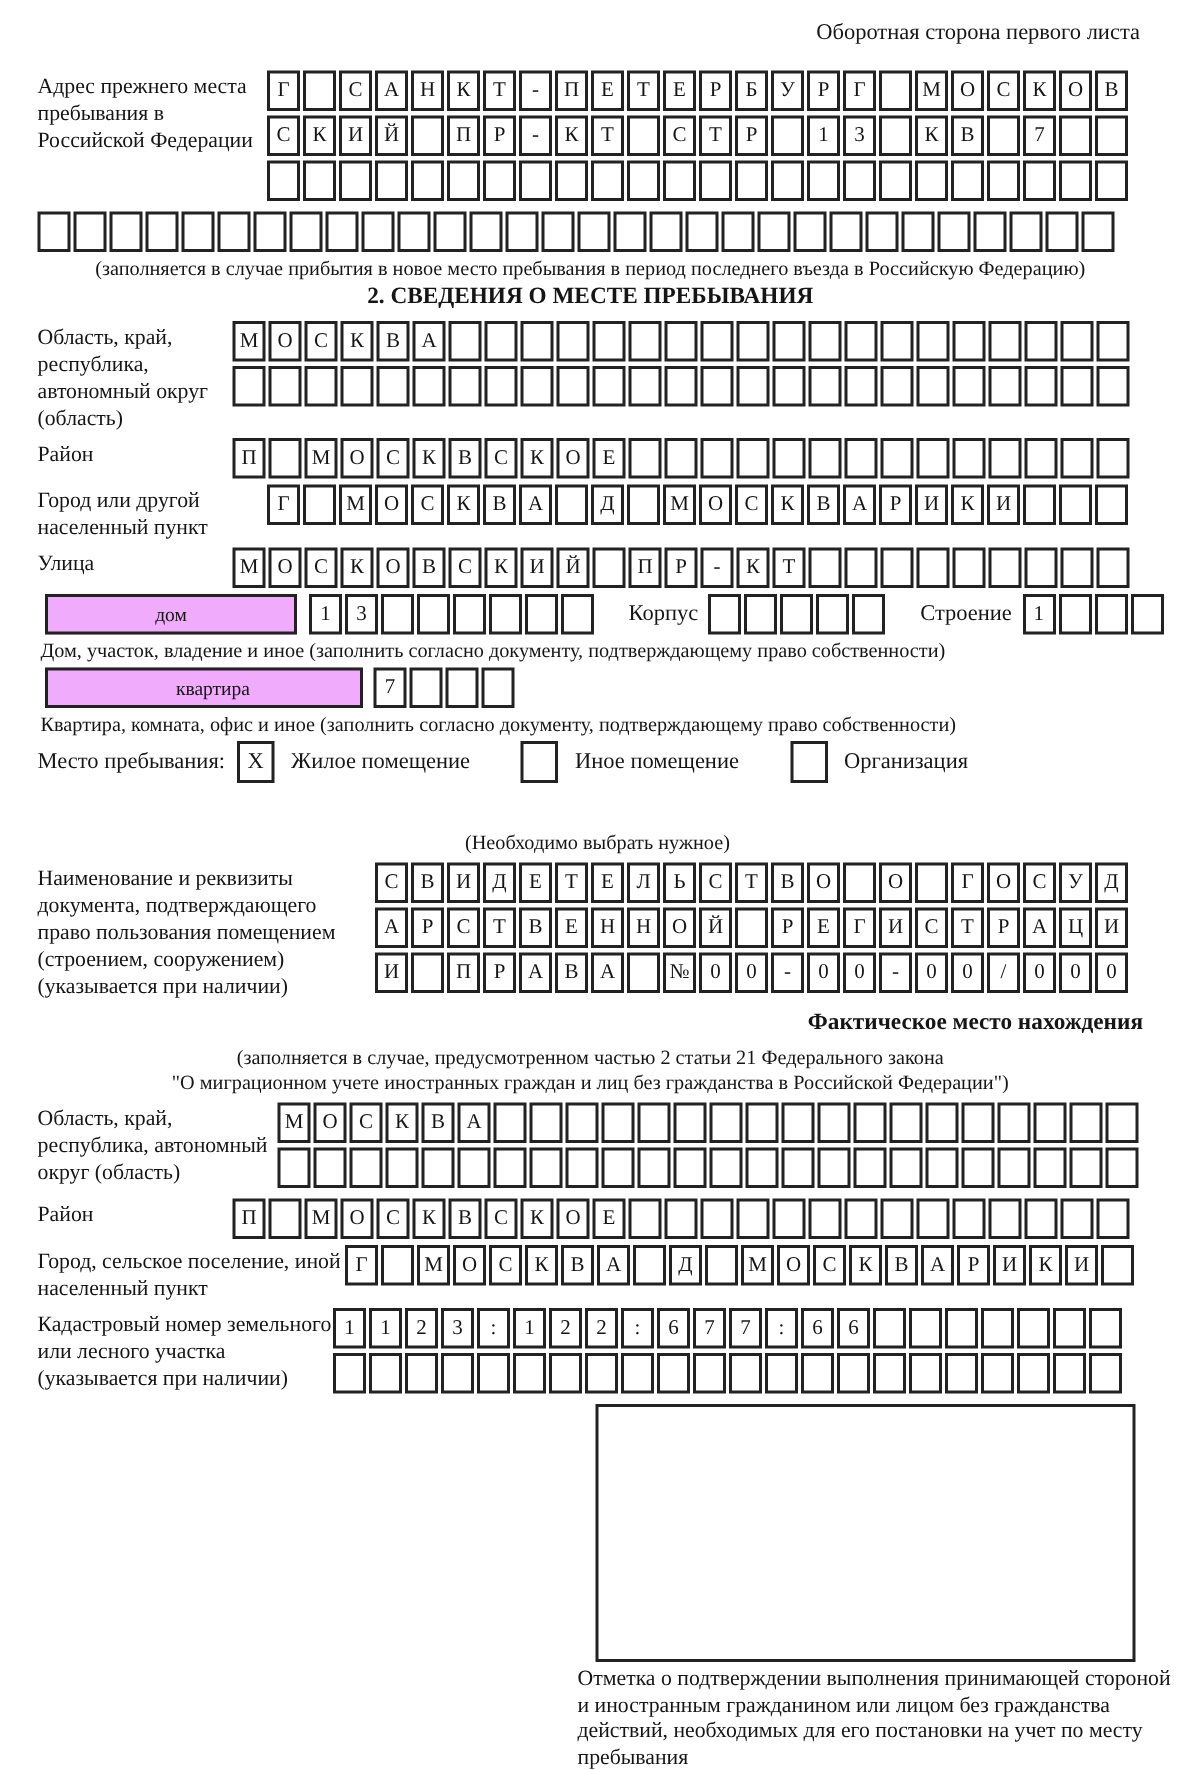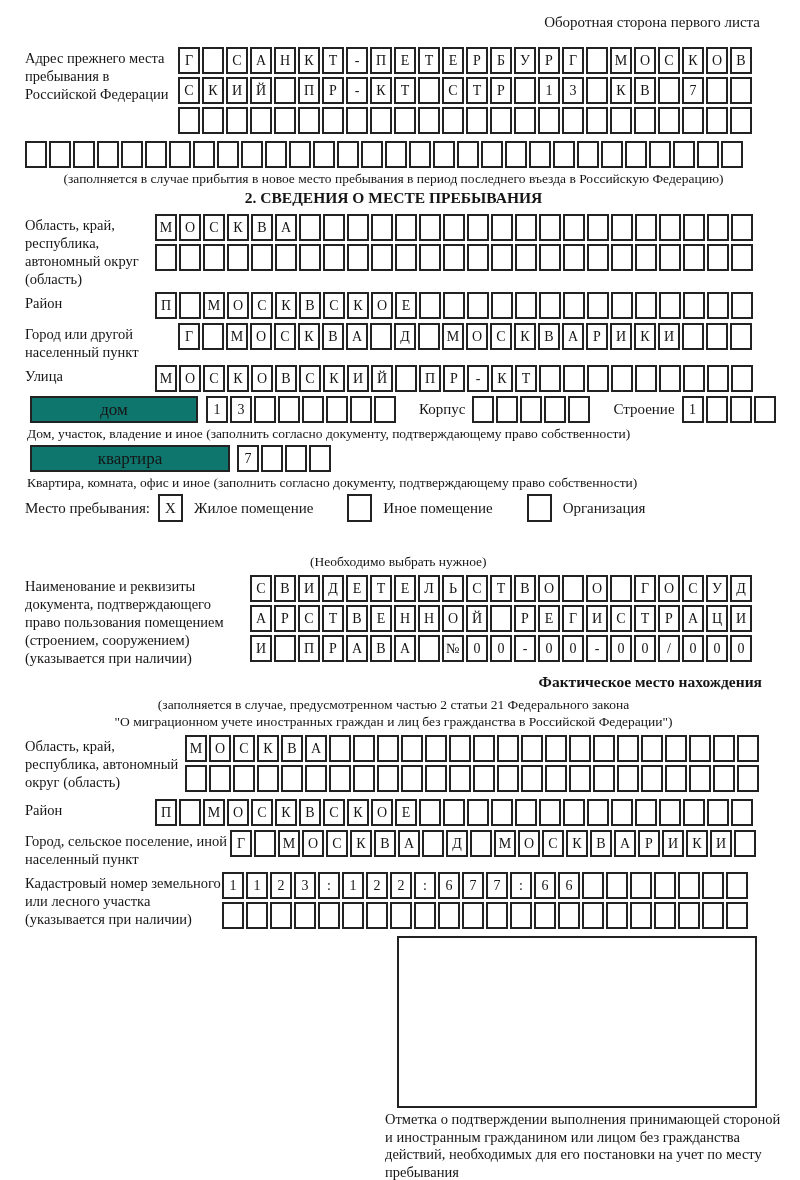--- a/index.html
+++ b/index.html
@@ -28,24 +28,24 @@
   .addr-block { margin-top:16px; }
   .overflow-row { margin-bottom:2px; }
 
   .note { font-size:13.5px; line-height:17px; margin:0 0 3px 2px; }
   .note-center { text-align:center; margin:0 0 2px 0; }
 
   .sec-title { text-align:center; font-weight:bold; font-size:15.5px; margin:2px 0 7px 0; }
 
   .wbox {
     flex:0 0 auto; border:2px solid #222; height:23px; line-height:23px;
-    text-align:center; font-size:17px; background:#0f766e;
+    text-align:center; font-size:13px; background:#f0abfc;
   }
   .dom-box { width:164px; margin-right:8px; }
-  .kv-box  { width:196px; margin-right:7px; }
+  .kv-box  { width:196px; margin-right:7px;padding-left:12px; }
   .inline-label { font-size:15px; line-height:27px; margin:0 7px 0 23px; flex:0 0 auto; }
   .dom-row { margin-left:5px; margin-bottom:2px; }
   .kv-row  { margin-left:5px; margin-bottom:2px; }
 
   .mesto-row { align-items:center; font-size:15px; margin-bottom:15px; }
   .mesto-label { flex:0 0 auto; }
   .checkbox {
     flex:0 0 auto; width:21px; height:24px; border:2px solid #222;
     text-align:center; font-size:15px; line-height:24px; margin-left:8px;
   }

